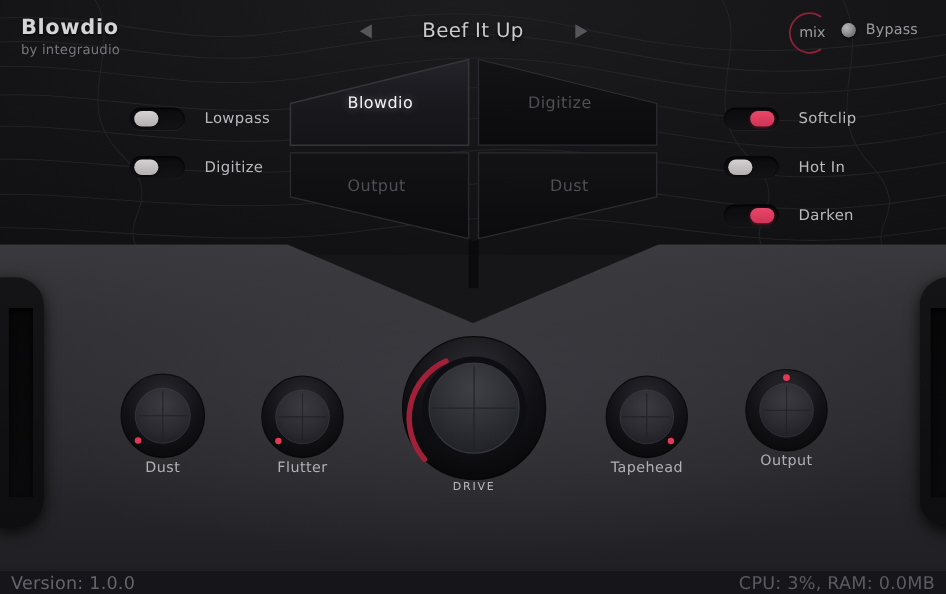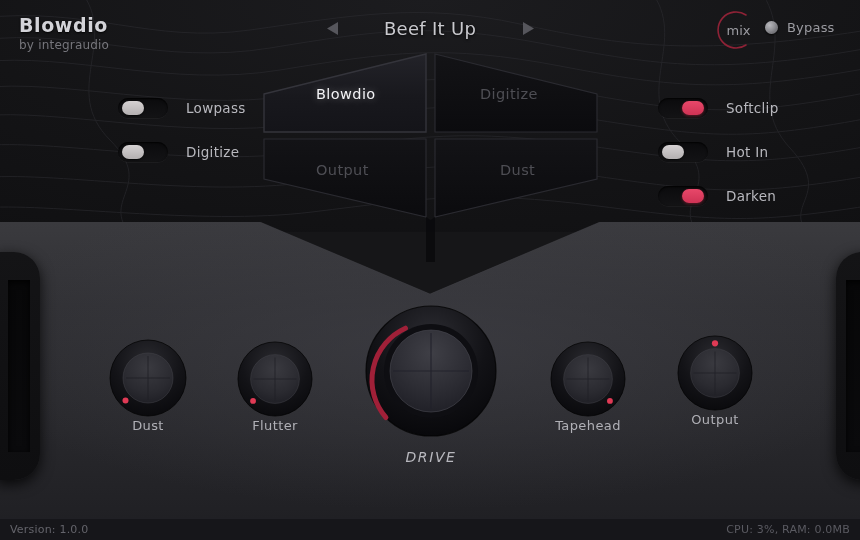--- a/index.html
+++ b/index.html
@@ -143,32 +143,32 @@
 
   
   .knob-unit{position:absolute;text-align:center;}
   .knob-face{position:relative;margin:0 auto;}
   .knob-face svg{display:block;}
   .knob-name{
     margin-top:0;font-size:13px;color:#b0b0b6;letter-spacing:.4px;
     white-space:nowrap;
   }
   .knob-name.big{
-    font-size:14px;letter-spacing:1.6px;color:#b8b8be;margin-top:12px;font-style:italic;
+    font-size:10px;letter-spacing:1.6px;color:#b8b8be;
   }
 
   
   .statusbar{
     position:absolute;left:0;bottom:0;width:860px;height:22px;
     background:#16161a;
     border-top:1px solid #202025;
     display:flex;align-items:center;justify-content:space-between;
     padding:0 10px;box-sizing:border-box;
   }
-  .status-txt{font-size:11px;color:#64646b;letter-spacing:.2px;}
+  .status-txt{font-size:16px;color:#64646b;letter-spacing:.2px;}
   .status-txt.right{color:#5a5a61;}
 </style>
 </head>
 <body>
 
 <div id="app">
 
   <div class="top-panel">
 
     <div class="topo">

